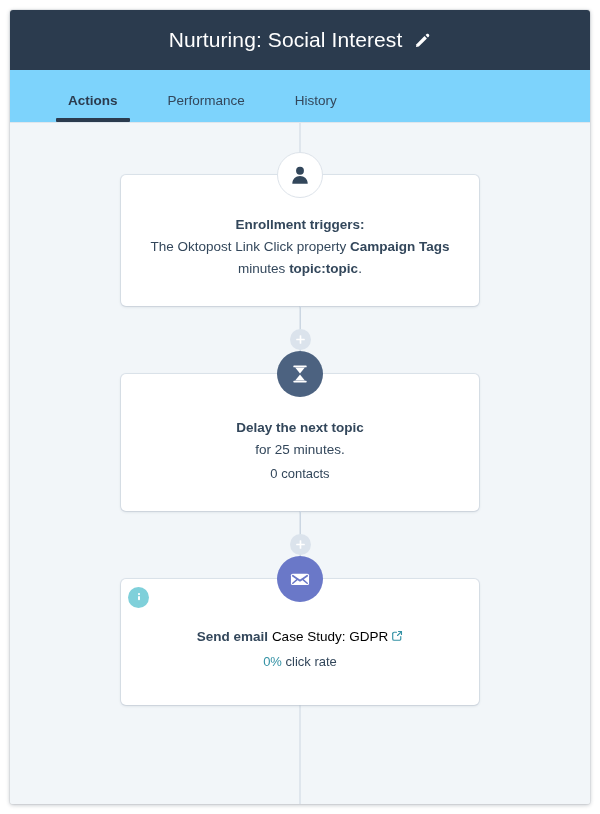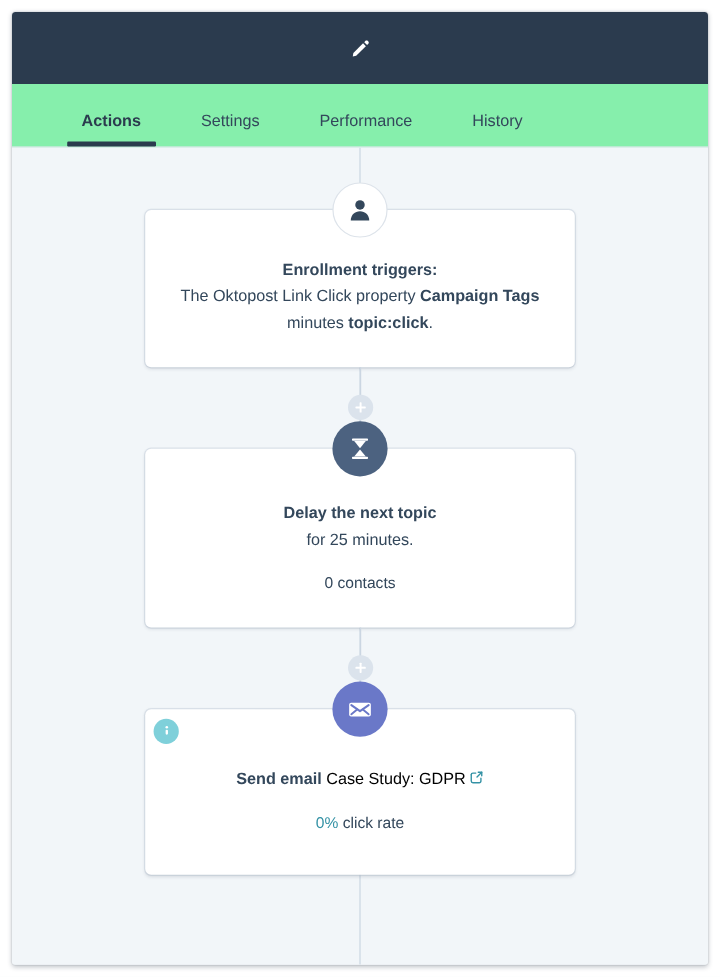--- a/index.html
+++ b/index.html
@@ -53,21 +53,21 @@
   .pencil-icon {
     width: 17px;
     height: 17px;
     display: block;
     cursor: pointer;
   }
 
   
   .tabbar {
     flex: 0 0 53px;
-    background: #86efac;
+    background: #7dd3fc;
     border-bottom: 1px solid #dfe6ed;
     display: flex;
     align-items: flex-end;
     padding-left: 48px;
     box-sizing: border-box;
   }
   .tab {
     position: relative;
     padding: 0 10px 14px 10px;
     margin-right: 30px;
@@ -169,21 +169,21 @@
     color: #33475b;
     line-height: 1.55;
     margin-top: 1px;
   }
   .node-line .em {
     font-weight: 700;
   }
   .node-sub {
     font-size: 13px;
     color: #33475b;
-    margin-top: 17px;
+    margin-top: 5px;
   }
 
   
   .node.enrollment .node-body { padding: 40px 22px 26px 22px; }
   .node.delay .node-body { padding: 44px 26px 30px 26px; }
   .node.email .node-body { padding: 48px 26px 36px 26px; }
 
   
   .connector {
     position: relative;
@@ -237,53 +237,53 @@
     color: #3492a5;
   }
 </style>
 </head>
 <body>
 
 <div class="app-frame">
 
   <div class="header">
     <div class="header-title-wrap">
+      <span class="header-title">Nurturing: Social Interest</span>
       <span class="pencil-icon">
         <svg width="17" height="17" viewBox="0 0 24 24" fill="none" xmlns="http://www.w3.org/2000/svg">
           <path d="M3.5 17.2 L14.9 5.8 L18.2 9.1 L6.8 20.5 L2.8 21.2 Z" fill="#ffffff"></path>
           <path d="M16.3 4.4 L17.8 2.9 C18.5 2.2 19.6 2.2 20.3 2.9 L21.1 3.7 C21.8 4.4 21.8 5.5 21.1 6.2 L19.6 7.7 Z" fill="#ffffff"></path>
         </svg>
       </span>
     </div>
   </div>
 
   <div class="tabbar">
     <div class="tab active">Actions</div>
-    <div class="tab">Settings</div>
     <div class="tab">Performance</div>
     <div class="tab">History</div>
   </div>
 
   <div class="canvas">
     <div class="spine"></div>
     <div class="flow">
 
       <div style="height:52px;flex:0 0 52px;"></div>
 
       <div class="node enrollment">
         <div class="node-icon person">
           <svg width="22" height="22" viewBox="0 0 24 24" xmlns="http://www.w3.org/2000/svg">
             <circle cx="12" cy="7.4" r="4.3" fill="#33475b"></circle>
             <path d="M3.6 21.5 C3.6 16.6 7.4 13.2 12 13.2 C16.6 13.2 20.4 16.6 20.4 21.5 Z" fill="#33475b"></path>
           </svg>
         </div>
         <div class="node-body">
           <div class="node-title">Enrollment triggers:</div>
           <div class="node-line"><span>The Oktopost Link Click property </span><span class="em">Campaign Tags</span></div>
-          <div class="node-line"><span>minutes </span><span class="em">topic:click</span><span>.</span></div>
+          <div class="node-line"><span>minutes </span><span class="em">topic:topic</span><span>.</span></div>
         </div>
       </div>
 
       <div class="connector" style="height:68px;flex:0 0 68px;">
         <div class="plus-btn">
           <svg width="11" height="11" viewBox="0 0 12 12" xmlns="http://www.w3.org/2000/svg">
             <rect x="5.1" y="1.3" width="1.8" height="9.4" rx="0.6" fill="#ffffff"></rect>
             <rect x="1.3" y="5.1" width="9.4" height="1.8" rx="0.6" fill="#ffffff"></rect>
           </svg>
         </div>

